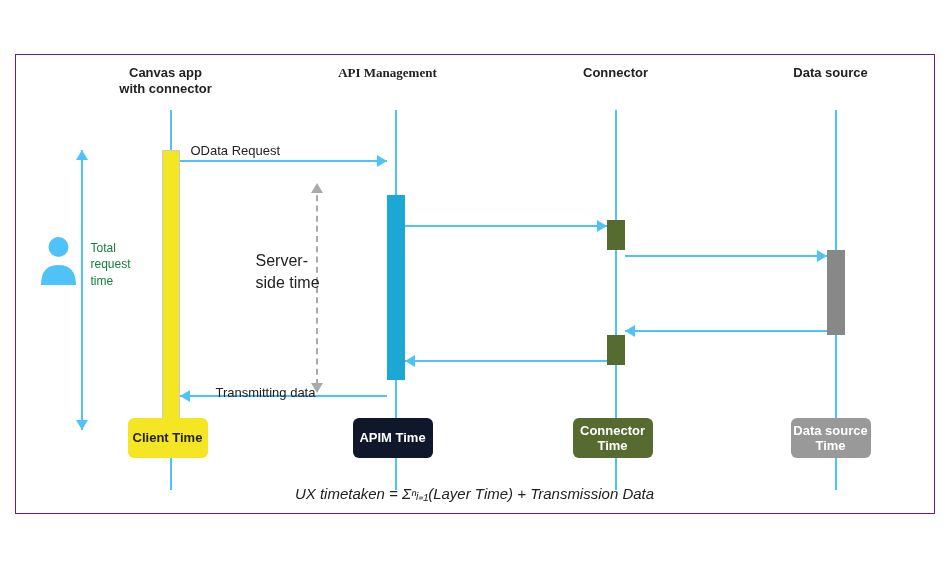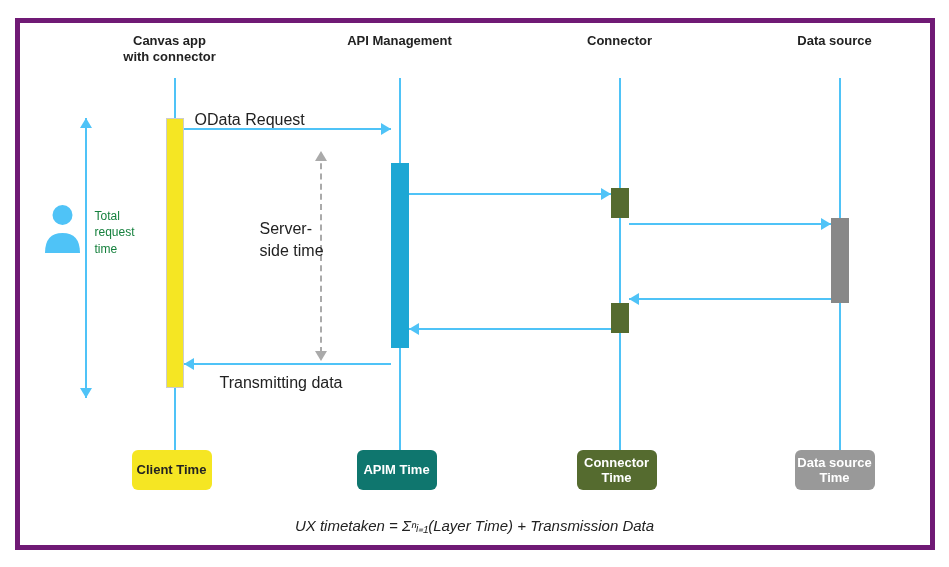--- a/index.html
+++ b/index.html
@@ -8,22 +8,22 @@
       font-family: 'Segoe UI', Arial, sans-serif;
       width: 949px;
       height: 567px;
       overflow: hidden;
       display: flex;
       align-items: center;
       justify-content: center;
     }
     .diagram-container {
       width: 920px;
-      height: 532px;
-      border: 5px solid #701a75;
+      height: 460px;
+      border: 1px solid #701a75;
       position: relative;
       background: #fff;
     }
     
     .col-header {
       position: absolute;
       top: 10px;
       font-size: 13px;
       font-weight: 600;
       color: #222;
@@ -60,21 +60,21 @@
     }
     .arrow-left::after {
       left: 0;
       right: auto;
       border-right: 10px solid #4fc3f7;
       border-left: none;
     }
     
     .arrow-label {
       position: absolute;
-      font-size: 16px;
+      font-size: 13px;
       color: #222;
     }
     
     .time-box {
       position: absolute;
       bottom: 55px;
       width: 80px;
       height: 40px;
       display: flex;
       align-items: center;
@@ -139,21 +139,21 @@
       border-left: 6px solid transparent;
       border-right: 6px solid transparent;
     }
   </style>
 </head>
 <body>
 
 <div class="diagram-container">
 
   <div class="col-header" style="left:100px; width:100px;">Canvas app<br>with connector</div>
-  <div class="col-header" style="left:320px; width:120px;">API Management</div>
+  <div class="col-header" style="left:312px; width:120px;font-family:Liberation Serif, serif;">API Management</div>
   <div class="col-header" style="left:555px; width:90px;">Connector</div>
   <div class="col-header" style="left:770px; width:90px;">Data source</div>
 
   <div class="lifeline" style="left:154px;"></div>
   <div class="lifeline" style="left:379px;"></div>
   <div class="lifeline" style="left:599px;"></div>
   <div class="lifeline" style="left:819px;"></div>
 
   <div class="activation-box" style="left:146px; top:95px; height:270px; background:#f5e623; border:1px solid #ccc;"></div>
 
@@ -170,21 +170,21 @@
 
   <div class="arrow" style="left:389px; top:170px; width:202px;"></div>
 
   <div class="arrow" style="left:609px; top:200px; width:202px;"></div>
 
   <div class="arrow arrow-left" style="left:609px; top:275px; width:202px;"></div>
 
   <div class="arrow arrow-left" style="left:389px; top:305px; width:202px;"></div>
 
   <div class="arrow arrow-left" style="left:164px; top:340px; width:207px;"></div>
-  <div class="arrow-label" style="left:200px; top:351px;">Transmitting data</div>
+  <div class="arrow-label" style="left:200px; top:330px;">Transmitting data</div>
 
   <div style="position:absolute; left:300px; top:130px; width:2px; height:200px; border-left:2px dashed #aaa;"></div>
 
   <div style="position:absolute; left:295px; top:128px; border-bottom:10px solid #aaa; border-left:6px solid transparent; border-right:6px solid transparent;"></div>
   <div style="position:absolute; left:295px; top:328px; border-top:10px solid #aaa; border-left:6px solid transparent; border-right:6px solid transparent;"></div>
   <div class="arrow-label" style="left:240px; top:195px; font-size:16px; line-height:1.4;">Server-<br>side time</div>
 
   <div class="total-req-arrow"></div>
 
   <div class="person-icon">
@@ -195,21 +195,21 @@
   </div>
 
   <div class="total-request-label">
     <span>Total<br>request<br>time</span>
   </div>
 
   <div class="time-box" style="left:112px; background:#f5e623; color:#222;">
     <span>Client Time</span>
   </div>
 
-  <div class="time-box" style="left:337px; background:#0f766e; color:#fff;">
+  <div class="time-box" style="left:337px; background:#0f172a; color:#fff;">
     <span>APIM Time</span>
   </div>
 
   <div class="time-box" style="left:557px; background:#556b2f; color:#fff;">
     <span style="text-align:center;">Connector<br>Time</span>
   </div>
 
   <div class="time-box" style="left:775px; background:#999; color:#fff;">
     <span style="text-align:center;">Data source<br>Time</span>
   </div>

